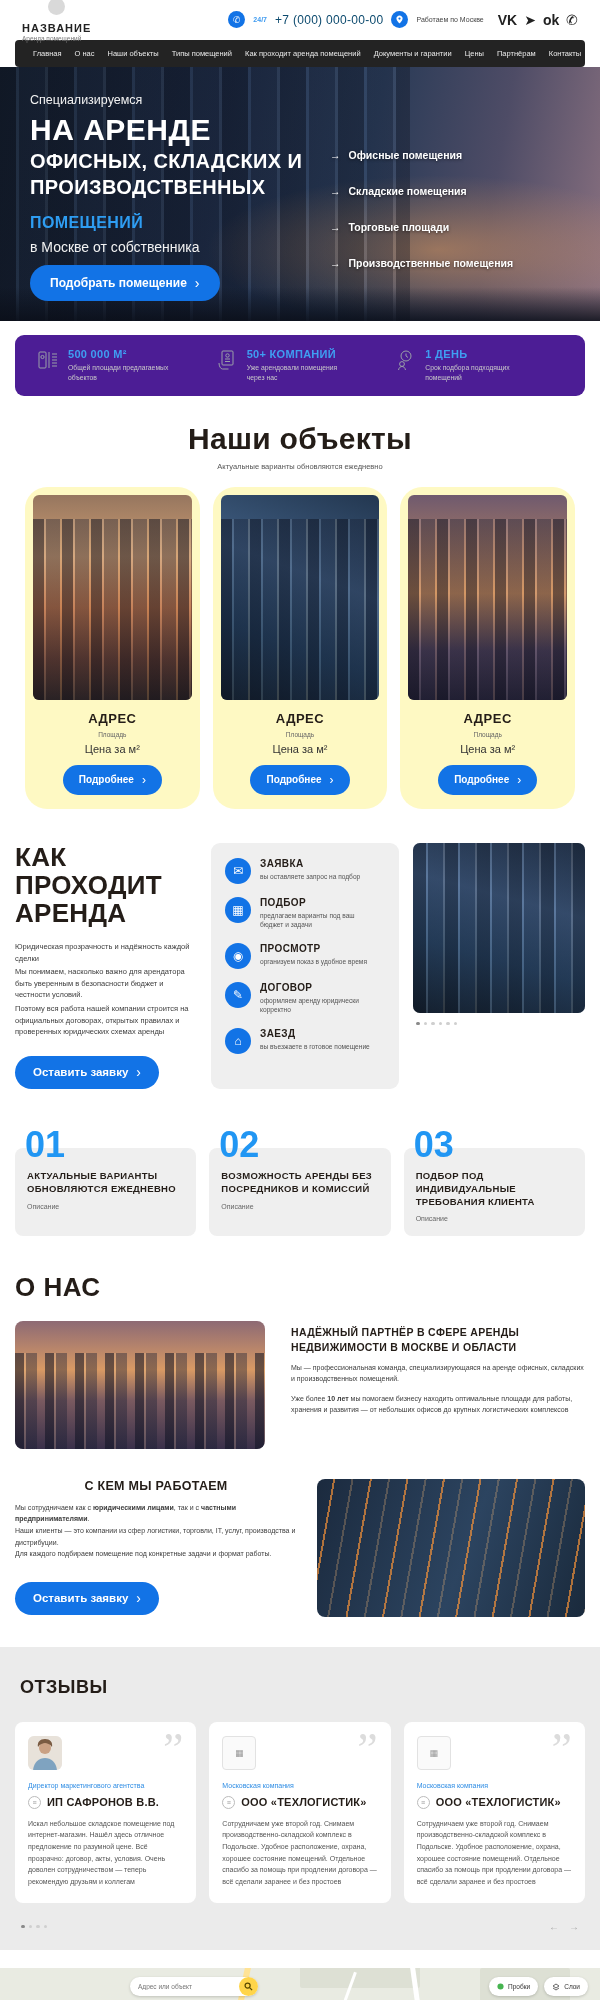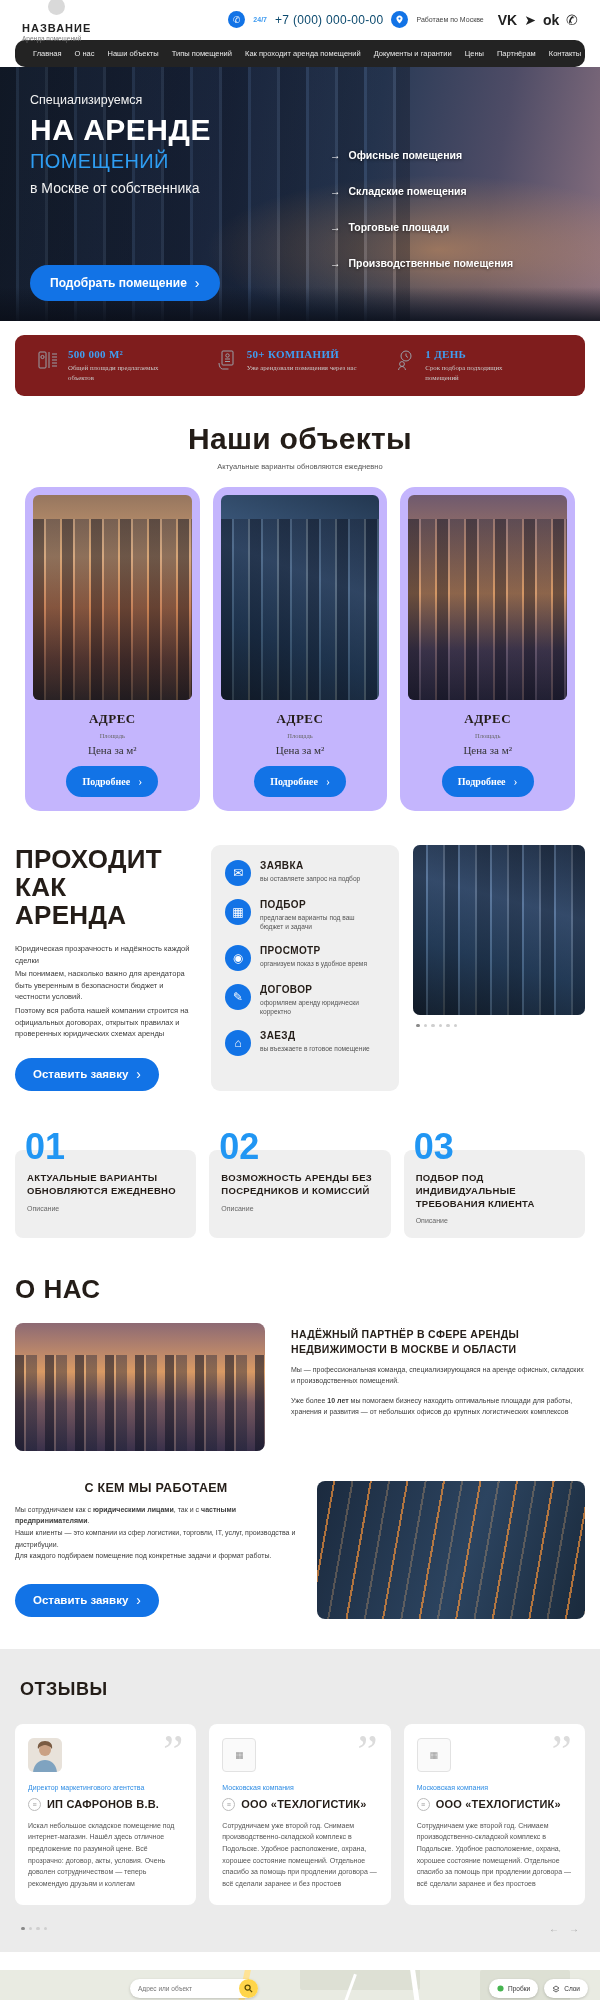--- a/index.html
+++ b/index.html
@@ -15,57 +15,57 @@
   .brand-name { font-size:11px; font-weight:bold; letter-spacing:1px; color:#222; }
   .brand-tag { font-size:6.5px; color:#777; margin-top:1px; }
   .hdr-right { display:flex; align-items:center; gap:8px; }
   .circ { width:17px; height:17px; border-radius:50%; background:#1273e6; color:#fff; display:flex; align-items:center; justify-content:center; font-size:9px; }
   .h247 { font-size:7px; color:#3f9bf0; font-weight:bold; }
   .phone-num { font-size:12px; font-weight:normal; color:#0c4a6e; letter-spacing:.3px; }
   .region { font-size:7px; color:#444; }
   .socials { display:flex; align-items:center; gap:7px; margin-left:6px; }
   .soc { font-size:14px; color:#222; font-weight:bold; line-height:1; }
 
-  .nav { margin:2px 15px 0 15px; background:#232323; border-radius:10px; height:27px; display:flex; align-items:center; gap:13px; padding:0 18px; }
+  .nav { margin:2px 15px 0 15px; background:#232323; border-radius:4px; height:27px; display:flex; align-items:center; gap:13px; padding:0 18px; }
   .nav a { color:#e9e9e9; font-size:7.5px; text-decoration:none; white-space:nowrap; }
 
   .hero { position:relative; margin-top:0px; height:254px; overflow:hidden;
     background:
       radial-gradient(ellipse 55% 42% at 73% 72%, rgba(243,164,92,.50), rgba(243,164,92,0) 70%),
       linear-gradient(100deg,#141d2b 0%,#1c2840 36%,#2a3b57 60%,#4e4c66 80%,#8a7180 100%);
   }
   .hero::before { content:""; position:absolute; left:-10px; bottom:0; width:420px; height:105%;
     background:repeating-linear-gradient(90deg, rgba(9,14,26,.55) 0 26px, rgba(110,150,200,.22) 26px 29px, rgba(20,30,50,.45) 29px 55px, rgba(160,190,220,.15) 55px 58px);
     opacity:.6; }
   .hero::after { content:""; position:absolute; left:0; bottom:0; width:100%; height:34px;
     background:linear-gradient(0deg, rgba(10,14,24,.85), rgba(10,14,24,0)); }
   .hero-inner { position:absolute; left:30px; top:26px; z-index:3; }
   .hero-kicker { color:#f2f2f2; font-size:12.5px; }
   .hero-t1 { color:#fff; font-size:30px; font-weight:bold; letter-spacing:.5px; margin-top:6px; }
   .hero-t2, .hero-t3 { color:#fff; font-size:20px; font-weight:bold; letter-spacing:.4px; margin-top:3px; }
-  .hero-t4 { color:#2e9df2; font-size:20px; font-weight:normal; letter-spacing:.4px; margin-top:3px; }
+  .hero-t4 { color:#2e9df2; font-size:16px; font-weight:bold; letter-spacing:.4px; margin-top:15px; }
   .hero-sub { color:#f2f2f2; font-size:14px; margin-top:7px; }
   .hero-links { position:absolute; left:330px; top:82px; z-index:3; display:flex; flex-direction:column; gap:23px; width:185px; }
   .hero-link { color:#fff; font-size:10.5px; font-weight:bold; display:flex; gap:8px; line-height:1.25; text-decoration:none; text-shadow:0 1px 3px rgba(0,0,0,.5); }
   .hero-link::before { content:"\2192"; font-weight:normal; }
   .btn { display:inline-flex; align-items:center; gap:8px; background:#1273e6; color:#fff; font-weight:bold; border:none; border-radius:22px; cursor:pointer; font-family:inherit; }
   .btn::after { content:"\203A"; font-weight:normal; font-size:1.2em; }
   .hero-btn { position:absolute; left:30px; bottom:20px; z-index:4; font-size:12px; padding:10px 20px; }
 
-  .stats { margin:14px 15px 0 15px; background:#7f1d1d; border-radius:9px; padding:13px 22px; display:flex; gap:10px;font-family:Liberation Serif, serif; }
+  .stats { margin:14px 15px 0 15px; background:#4c1d95; border-radius:9px; padding:13px 22px; display:flex; gap:10px; }
   .stat { flex:1; display:flex; gap:9px; align-items:flex-start; }
   .stat svg { flex:0 0 auto; margin-top:1px; }
   .stat-val { color:#3f9ef2; font-size:11px; font-weight:bold; letter-spacing:.3px; }
   .stat-desc { color:#c9c9c9; font-size:6.8px; line-height:1.45; margin-top:3px; max-width:110px; }
 
   .objects { padding-top:26px; }
   .sec-title-c { text-align:center; font-size:30px; font-weight:bold; color:#241d18; letter-spacing:.3px; }
   .sec-sub-c { text-align:center; font-size:7.5px; color:#555; margin-top:6px; }
   .cards { display:flex; gap:13px; padding:0 25px; margin-top:16px; }
-  .card { flex:1; background:#c4b5fd; border-radius:15px; padding:8px 8px 14px 8px;font-family:Liberation Serif, serif; }
+  .card { flex:1; background:#fef9c3; border-radius:22px; padding:8px 8px 14px 8px; }
   .card-img { height:205px; border-radius:6px; position:relative; overflow:hidden; }
   .card-img::after { content:""; position:absolute; left:0; bottom:0; width:100%; height:88%;
     background:repeating-linear-gradient(90deg, rgba(12,16,30,.5) 0 11px, rgba(255,255,255,.10) 11px 13px, rgba(20,26,44,.35) 13px 27px, rgba(255,210,150,.14) 27px 29px); }
   .img-warm { background:linear-gradient(180deg,#96765f 0%,#cf9e72 30%,#c07448 55%,#6e4130 80%,#352620 100%); }
   .img-blue { background:linear-gradient(200deg,#233750 0%,#3e5c80 40%,#23405e 70%,#14222f 100%); }
   .img-sunset { background:linear-gradient(180deg,#6f5a6e 0%,#cd8d5c 48%,#4e3f58 76%,#282236 100%); }
   .card-title { text-align:center; font-size:13px; font-weight:bold; color:#241d18; margin-top:11px; letter-spacing:.5px; }
   .card-area { text-align:center; font-size:6.5px; color:#666; margin-top:5px; }
   .card-price { text-align:center; font-size:11px; color:#333; margin-top:5px; }
   .card-btn { font-size:10px; padding:8px 16px; margin:10px auto 0 auto; display:flex; width:max-content; }
@@ -185,20 +185,22 @@
   <a>Документы и гарантии</a>
   <a>Цены</a>
   <a>Партнёрам</a>
   <a>Контакты</a>
 </nav>
 
 <section class="hero">
   <div class="hero-inner">
     <div class="hero-kicker">Специализируемся</div>
     <div class="hero-t1">НА АРЕНДЕ</div>
+    <div class="hero-t2">ОФИСНЫХ, СКЛАДСКИХ И</div>
+    <div class="hero-t3">ПРОИЗВОДСТВЕННЫХ</div>
     <div class="hero-t4">ПОМЕЩЕНИЙ</div>
     <div class="hero-sub">в Москве от собственника</div>
   </div>
   <div class="hero-links">
     <a class="hero-link">Офисные помещения</a>
     <a class="hero-link">Складские помещения</a>
     <a class="hero-link">Торговые площади</a>
     <a class="hero-link">Производственные помещения</a>
   </div>
   <button class="btn hero-btn">Подобрать помещение</button>
@@ -265,22 +267,22 @@
       <div class="card-area">Площадь</div>
       <div class="card-price">Цена за м²</div>
       <button class="btn card-btn">Подробнее</button>
     </div>
   </div>
 </section>
 
 <section class="process">
   <div class="proc-left">
     <h2 class="proc-title">
+      <div>КАК</div>
       <div>ПРОХОДИТ</div>
-      <div>КАК</div>
       <div>АРЕНДА</div>
     </h2>
     <div class="proc-text">
       <p>Юридическая прозрачность и надёжность каждой сделки</p>
       <p>Мы понимаем, насколько важно для арендатора быть уверенным в безопасности бюджет и честности условий.</p>
       <p>Поэтому вся работа нашей компании строится на официальных договорах, открытых правилах и проверенных юридических схемах аренды</p>
     </div>
     <button class="btn proc-btn">Оставить заявку</button>
   </div>
   <div class="steps">

